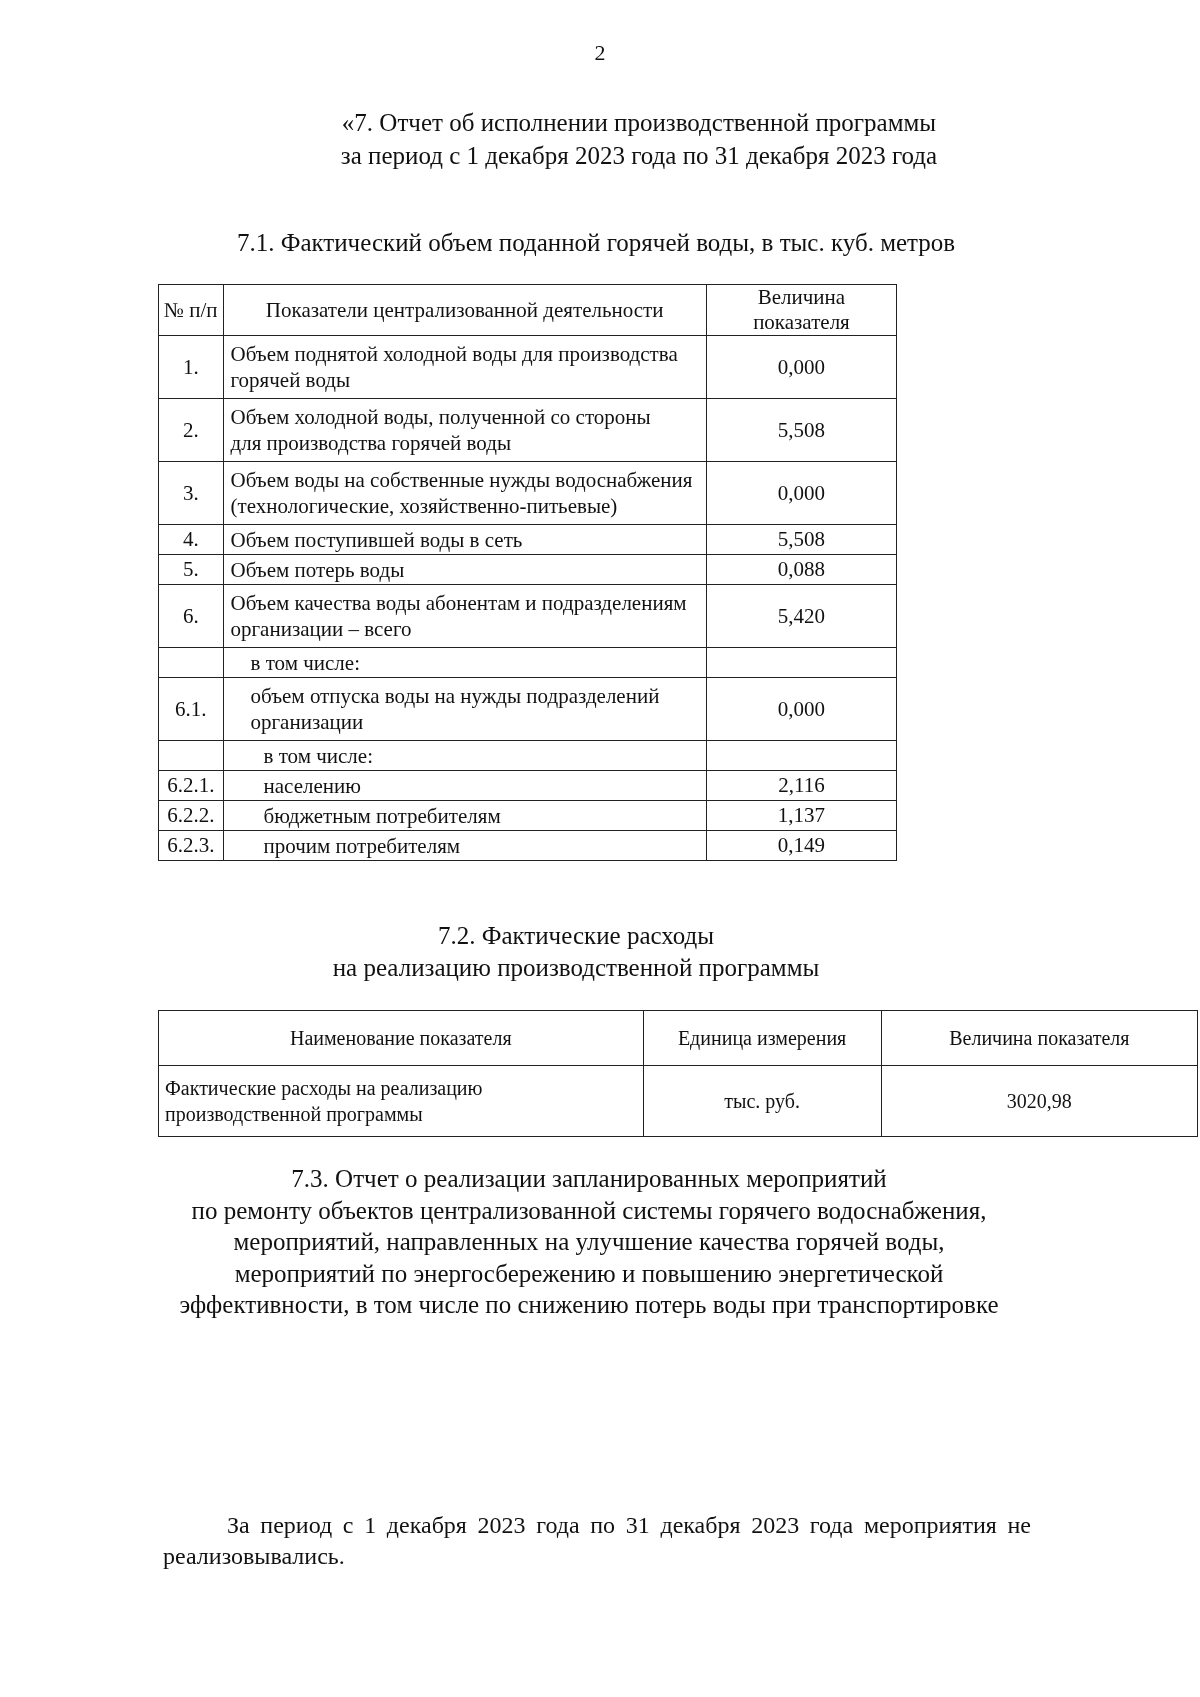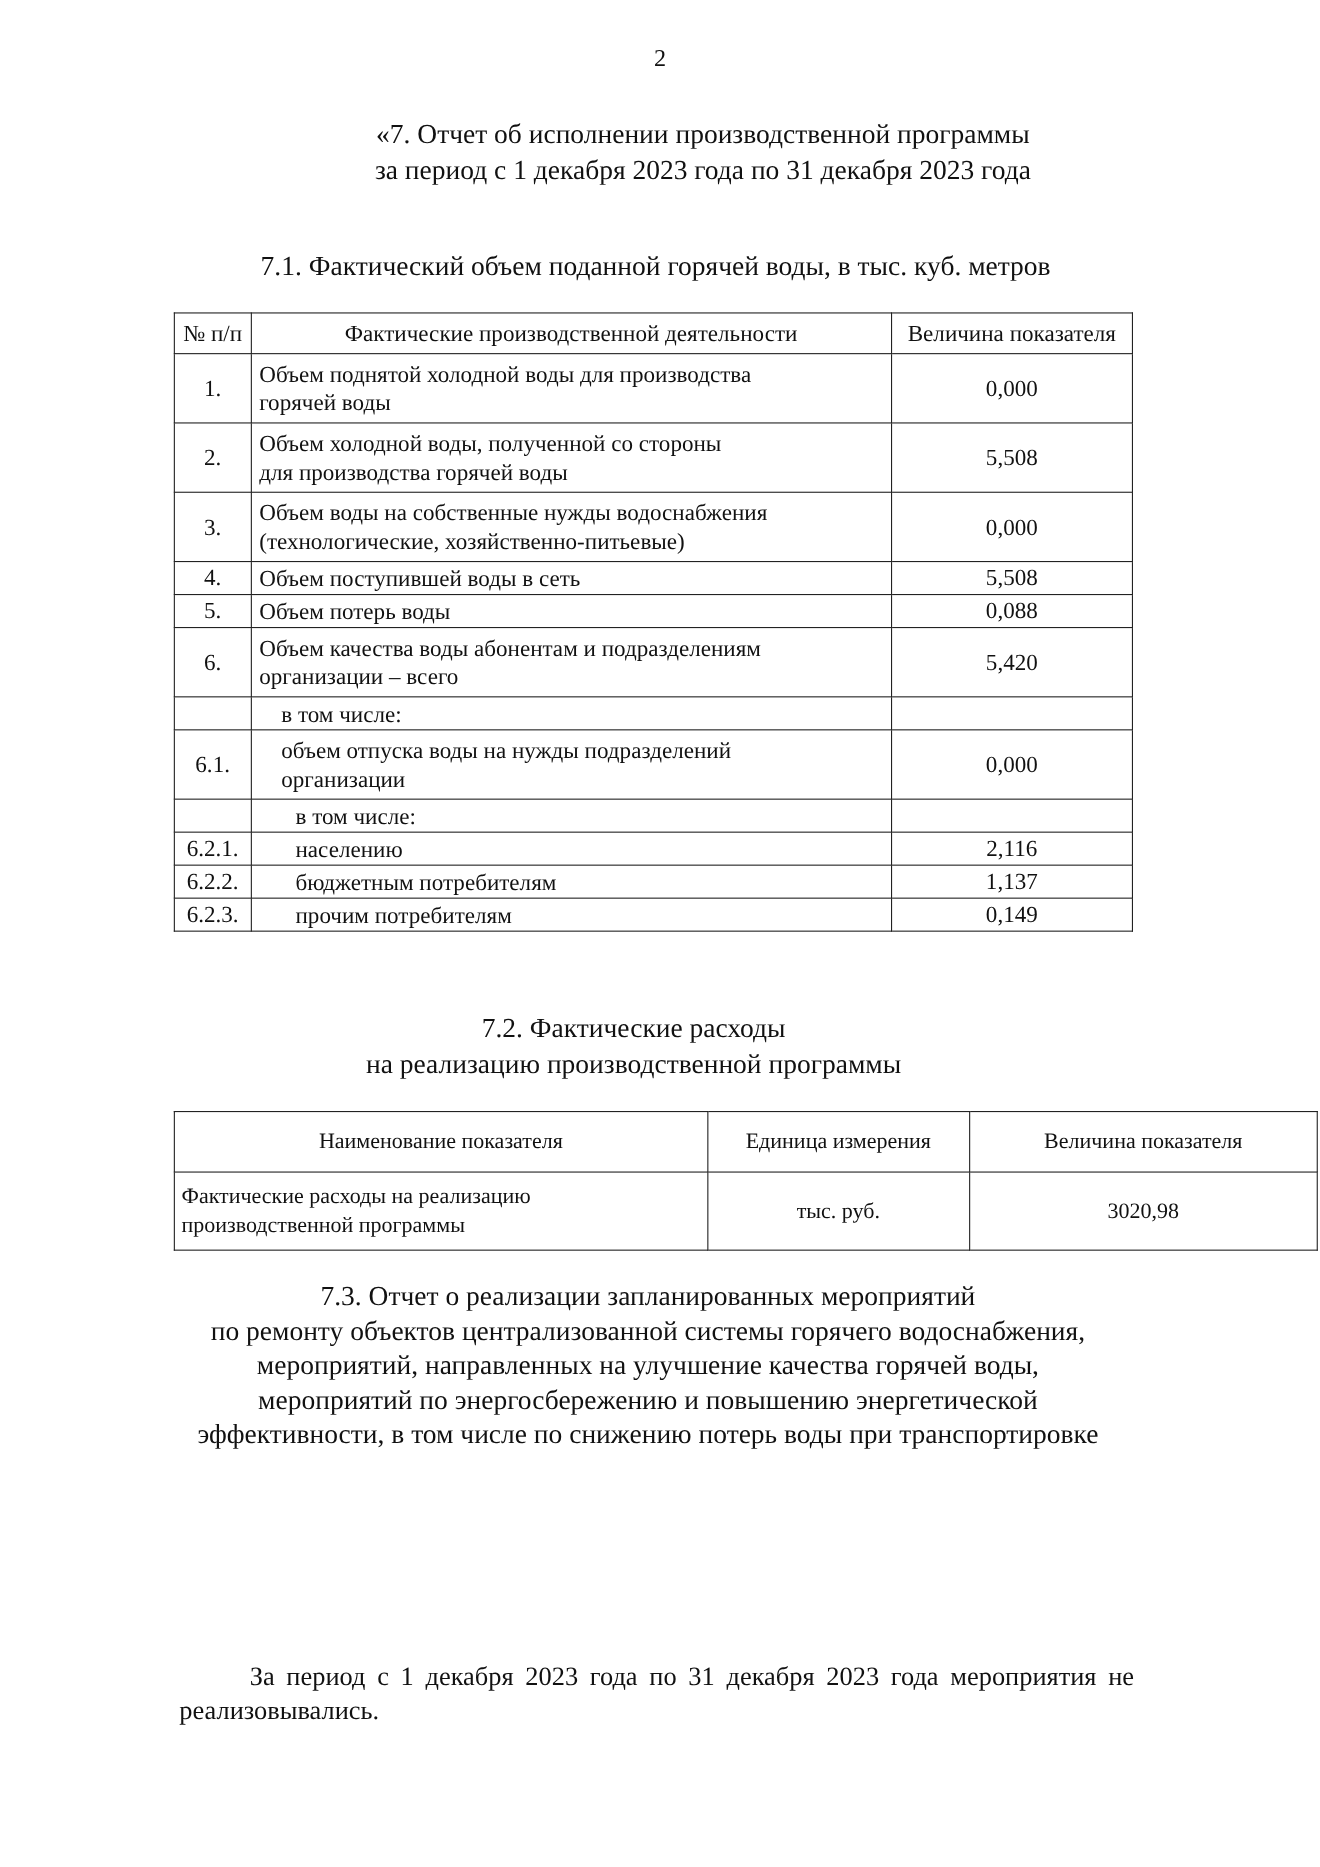--- a/index.html
+++ b/index.html
@@ -10,21 +10,21 @@
   .page-number { position: absolute; top: 40px; left: 0; width: 1200px; text-align: center; font-size: 22px; }
   .title-block { position: absolute; top: 106px; left: 0; width: 1190px; text-align: center; font-size: 25px; line-height: 33px; margin-left: 44px; }
   .section-title { position: absolute; left: 0; width: 1192px; text-align: center; font-size: 25px; line-height: 32px; }
   #sec71 { top: 227px; }
   #sec72 { top: 920px; left: -20px; }
   #sec73 { top: 1163px; left: -7px; line-height: 31.5px; }
 
   table { border-collapse: collapse; position: absolute; font-size: 21px; }
   td, th { border: 1.6px solid #222; font-weight: normal; padding: 0; }
 
-  #t1 { left: 158px; top: 284px; width: 872px; }
+  #t1 { left: 158px; top: 284px; width: 739px; }
   #t1 .c-num { width: 70px; text-align: center; }
   #t1 .c-name { width: 567px; text-align: left; padding-left: 7px; line-height: 26px; }
   #t1 .c-val { width: 226px; text-align: center; }
   #t1 th { height: 36px; text-align: center; }
   #t1 .r2 td { height: 62px; }
   #t1 .r1 td { height: 29px; }
   .ind1 { padding-left: 27px !important; }
   .ind2 { padding-left: 40px !important; }
 
   #t2 { left: 158px; top: 1010px; width: 1040px; font-size: 20px; }
@@ -45,21 +45,21 @@
   <div>«7. Отчет об исполнении производственной программы</div>
   <div>за период с 1 декабря 2023 года по 31 декабря 2023 года</div>
 </div>
 
 <div id="sec71" class="section-title">7.1. Фактический объем поданной горячей воды, в тыс. куб. метров</div>
 
 <table id="t1">
   <tbody>
       <tr>
     <th class="c-num">№ п/п</th>
-    <th>Фактические производственной деятельности</th>
+    <th>Показатели централизованной деятельности</th>
     <th class="c-val">Величина показателя</th>
   </tr>
   <tr class="r2">
     <td class="c-num">1.</td>
     <td class="c-name">
           <div>Объем поднятой холодной воды для производства</div>
           <div>горячей воды</div>
         </td>
     <td class="c-val">0,000</td>
   </tr>

